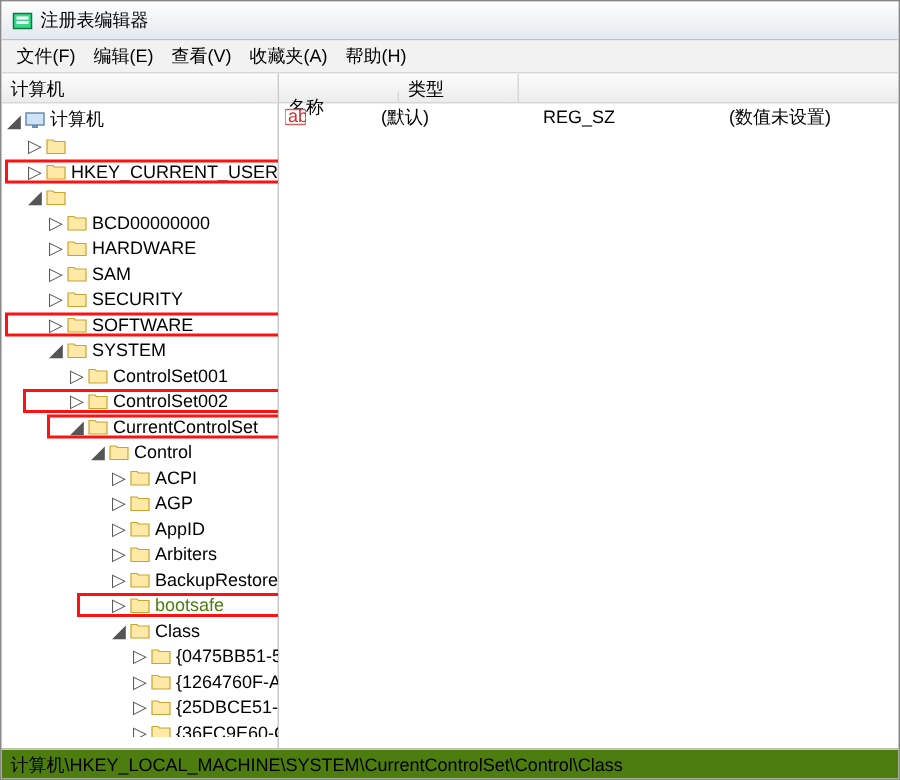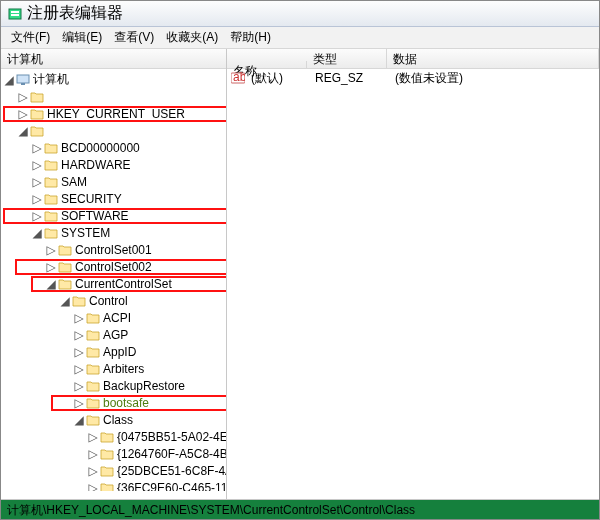--- a/index.html
+++ b/index.html
@@ -1,44 +1,44 @@
 <!DOCTYPE html>
 <html><head>
 <meta charset="utf-8">
 <style>
 * { box-sizing: border-box; margin: 0; padding: 0; font-family: "Microsoft YaHei", "SimSun", Arial, sans-serif; font-size: 12px; }
 body { background: #fff; width: 600px; height: 520px; overflow: hidden; border: 1px solid #888; }
 .title-bar { display: flex; align-items: center; height: 26px; background: linear-gradient(to bottom, #fdfdfd, #e4e9f0); padding: 0 6px; border-bottom: 1px solid #b9c4d6; }
 .title-bar svg { width: 16px; height: 16px; margin-right: 4px; }
-.title-text { font-size: 16px; color: #000; }
+.title-text { font-size: 12px; color: #000; }
 .menu-bar { display: flex; align-items: center; height: 22px; background: #f2f2f2; border-bottom: 1px solid #d7d7d7; padding-left: 4px; }
 .menu-item { padding: 2px 6px; cursor: default; }
 .main { display: flex; height: 450px; }
-.tree-panel { width: 226px; border-right: 1px solid #c8c8c8; overflow: hidden; position: relative; flex-shrink: 0; }
+.tree-panel { width: 185px; border-right: 1px solid #c8c8c8; overflow: hidden; position: relative; flex-shrink: 0; }
 .tree-header { height: 20px; background: linear-gradient(#fcfcfc,#ececec); border-bottom: 1px solid #d7d7d7; padding-left: 6px; line-height: 20px; }
 .tree-body { height: 422px; overflow: auto; position: relative; }
 .tree-body::-webkit-scrollbar { width: 17px; height: 17px; }
 .tree-body::-webkit-scrollbar-track { background: #f0f0f0; }
 .tree-body::-webkit-scrollbar-thumb { background: #c1c1c1; border: 1px solid #a0a0a0; }
 .list-panel { flex: 1; overflow: auto; position: relative; }
 .list-panel::-webkit-scrollbar { width: 17px; height: 17px; }
 .list-panel::-webkit-scrollbar-track { background: #f0f0f0; }
 .list-panel::-webkit-scrollbar-thumb { background: #c1c1c1; border: 1px solid #a0a0a0; }
 .list-cols { display: flex; height: 20px; background: linear-gradient(#fcfcfc,#ececec); border-bottom: 1px solid #d7d7d7; }
 .list-col { border-right: 1px solid #d7d7d7; padding-left: 6px; line-height: 20px; }
-.list-row { display: flex; height: 18px; align-items: center; padding-left: 4px; }
+.list-row { display: flex; height: 18px; align-items: center; padding-left: 4px; gap: 44px; }
 .list-cell { padding-left: 6px; white-space: nowrap; overflow: hidden; }
 .tree { padding: 2px 0 2px 2px; position: relative; }
 .node { display: flex; align-items: center; height: 17px; white-space: nowrap; position: relative; }
 .expander { width: 12px; height: 12px; display: inline-flex; align-items: center; justify-content: center; cursor: pointer; color: #555; flex-shrink:0; }
 .folder-icon { width: 14px; height: 14px; margin: 0 3px 0 1px; flex-shrink:0; }
 .computer-icon { width: 14px; height: 14px; margin: 0 3px 0 1px; flex-shrink:0; }
 .node-label { white-space: nowrap; }
 .red-box { position: absolute; border: 2px solid #f11; pointer-events: none; }
-.status-bar { height: 20px; border-top: 1px solid #c8c8c8; background: #15803d; padding-left: 6px; line-height: 20px; white-space: nowrap; overflow: hidden; }
+.status-bar { height: 20px; border-top: 1px solid #c8c8c8; background: #4d7c0f; padding-left: 6px; line-height: 20px; white-space: nowrap; overflow: hidden; }
 .redtxt { color: #4d7c0f; }
 .ab-icon { width:14px; height:14px; flex-shrink:0; }
 </style>
 </head>
 <body>
 
 <div class="title-bar">
   <svg viewBox="0 0 16 16">
       <rect x="2" y="3" width="12" height="10" fill="#3d8" stroke="#174" stroke-width="1"></rect>
       <rect x="4" y="5" width="8" height="2" fill="#fff"></rect>
@@ -241,21 +241,20 @@
       <div class="red-box" style="left:14px; top:190px; width:216px; height:16px;"></div>
       <div class="red-box" style="left:30px; top:207px; width:200px; height:16px;"></div>
       <div class="red-box" style="left:50px; top:326px; width:180px; height:16px;"></div>
 
     </div>
   </div>
   <div class="list-panel">
     <div class="list-cols">
       <div class="list-col" style="width:80px;margin-top:12px;">名称</div>
       <div class="list-col" style="width:80px;font-family:Liberation Serif, serif;">类型</div>
-      <div class="list-col" style="flex:1;">数据</div>
     </div>
     <div class="list-row">
       <svg class="ab-icon" viewBox="0 0 14 14">
           <rect x="0" y="2" width="14" height="10" fill="#fff" stroke="#c66" rx="1"></rect>
           <text x="2" y="10" font-size="8" fill="#c33">ab</text>
         </svg>
       <span class="list-cell" style="width:64px;">(默认)</span>
       <span class="list-cell" style="width:80px;">REG_SZ</span>
       <span class="list-cell">(数值未设置)</span>
     </div>

